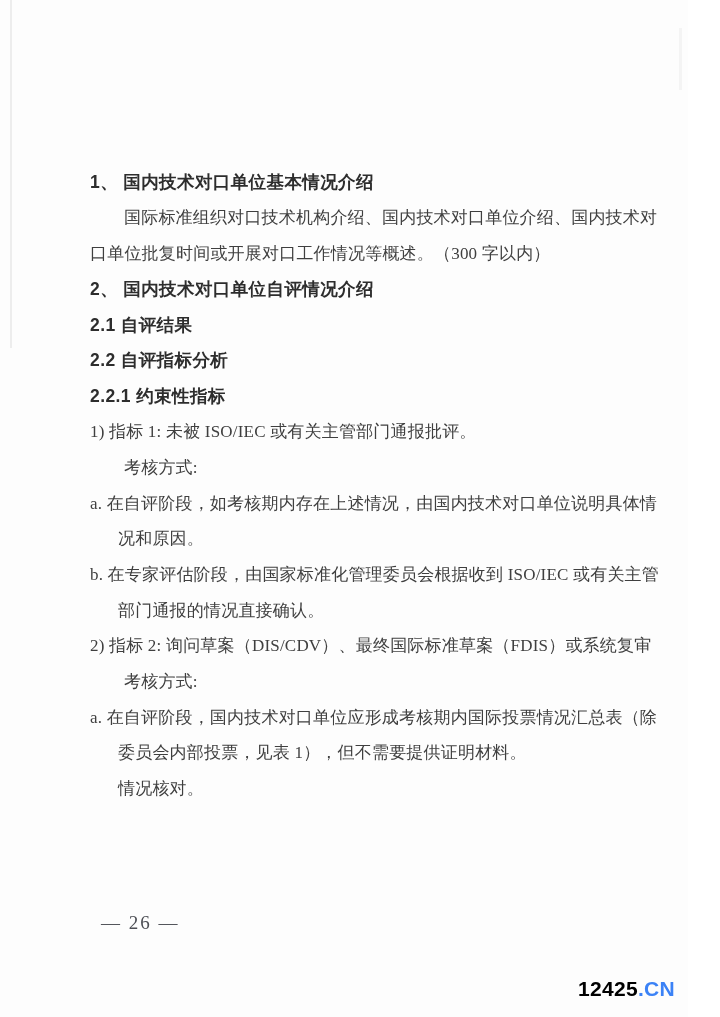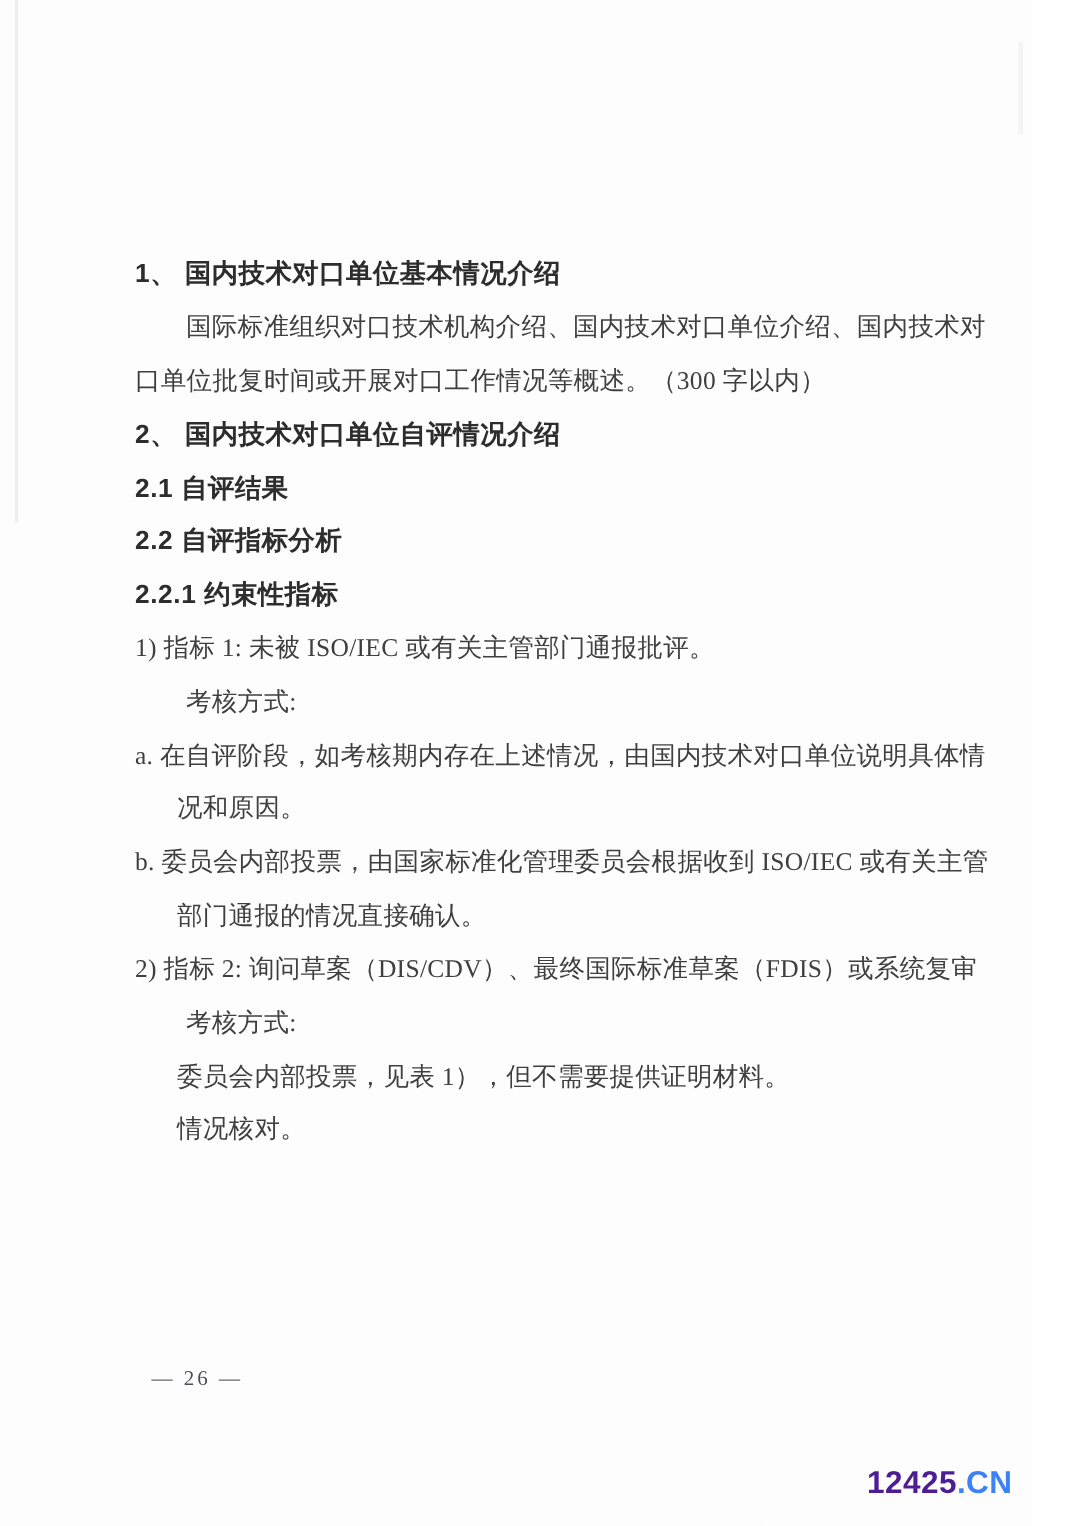--- a/index.html
+++ b/index.html
@@ -44,36 +44,36 @@
     color:#2d2d2d;
     font-size:17.5px;
     letter-spacing:0.4px;
   }
   .indent2{padding-left:34px;}
   .cont{padding-left:28px;}
   .footer{
     position:absolute;
     left:101px;
     top:912px;
-    font-size:14px;
+    font-size:19px;
     color:#4d4f55;
     letter-spacing:2px;
     font-family:"Liberation Serif", serif;
   }
   .watermark{
     position:absolute;
     right:13px;
     bottom:16px;
     font-family:"Liberation Sans", sans-serif;
     font-weight:bold;
     font-size:21px;
     letter-spacing:0.3px;
     white-space:nowrap;
   }
-  .wm-num{color:#4c1d95;}
+  .wm-num{color:#000000;}
   .wm-suffix{color:#3b82f6;}
 </style>
 </head>
 <body>
 
 <div class="page">
   <div class="scan-edge-left"></div>
   <div class="scan-edge-right"></div>
 
   <div class="content">
@@ -81,24 +81,25 @@
     <div class="line indent2">国际标准组织对口技术机构介绍、国内技术对口单位介绍、国内技术对</div>
     <div class="line">口单位批复时间或开展对口工作情况等概述。（300 字以内）</div>
     <div class="line h">2、 国内技术对口单位自评情况介绍</div>
     <div class="line h">2.1 自评结果</div>
     <div class="line h">2.2 自评指标分析</div>
     <div class="line h">2.2.1 约束性指标</div>
     <div class="line">1) 指标 1: 未被 ISO/IEC 或有关主管部门通报批评。</div>
     <div class="line indent2">考核方式:</div>
     <div class="line">a. 在自评阶段，如考核期内存在上述情况，由国内技术对口单位说明具体情</div>
     <div class="line cont">况和原因。</div>
-    <div class="line">b. 委员会内部投票，由国家标准化管理委员会根据收到 ISO/IEC 或有关主管</div>
+    <div class="line">b. 在专家评估阶段，由国家标准化管理委员会根据收到 ISO/IEC 或有关主管</div>
     <div class="line cont">部门通报的情况直接确认。</div>
     <div class="line">2) 指标 2: 询问草案（DIS/CDV）、最终国际标准草案（FDIS）或系统复审</div>
     <div class="line indent2">考核方式:</div>
+    <div class="line">a. 在自评阶段，国内技术对口单位应形成考核期内国际投票情况汇总表（除</div>
     <div class="line cont">委员会内部投票，见表 1），但不需要提供证明材料。</div>
     <div class="line cont">情况核对。</div>
   </div>
 
   <div class="footer">— 26 —</div>
 
   <div class="watermark">
     <span class="wm-num">12425</span><span class="wm-suffix">.CN</span>
   </div>
 </div>

